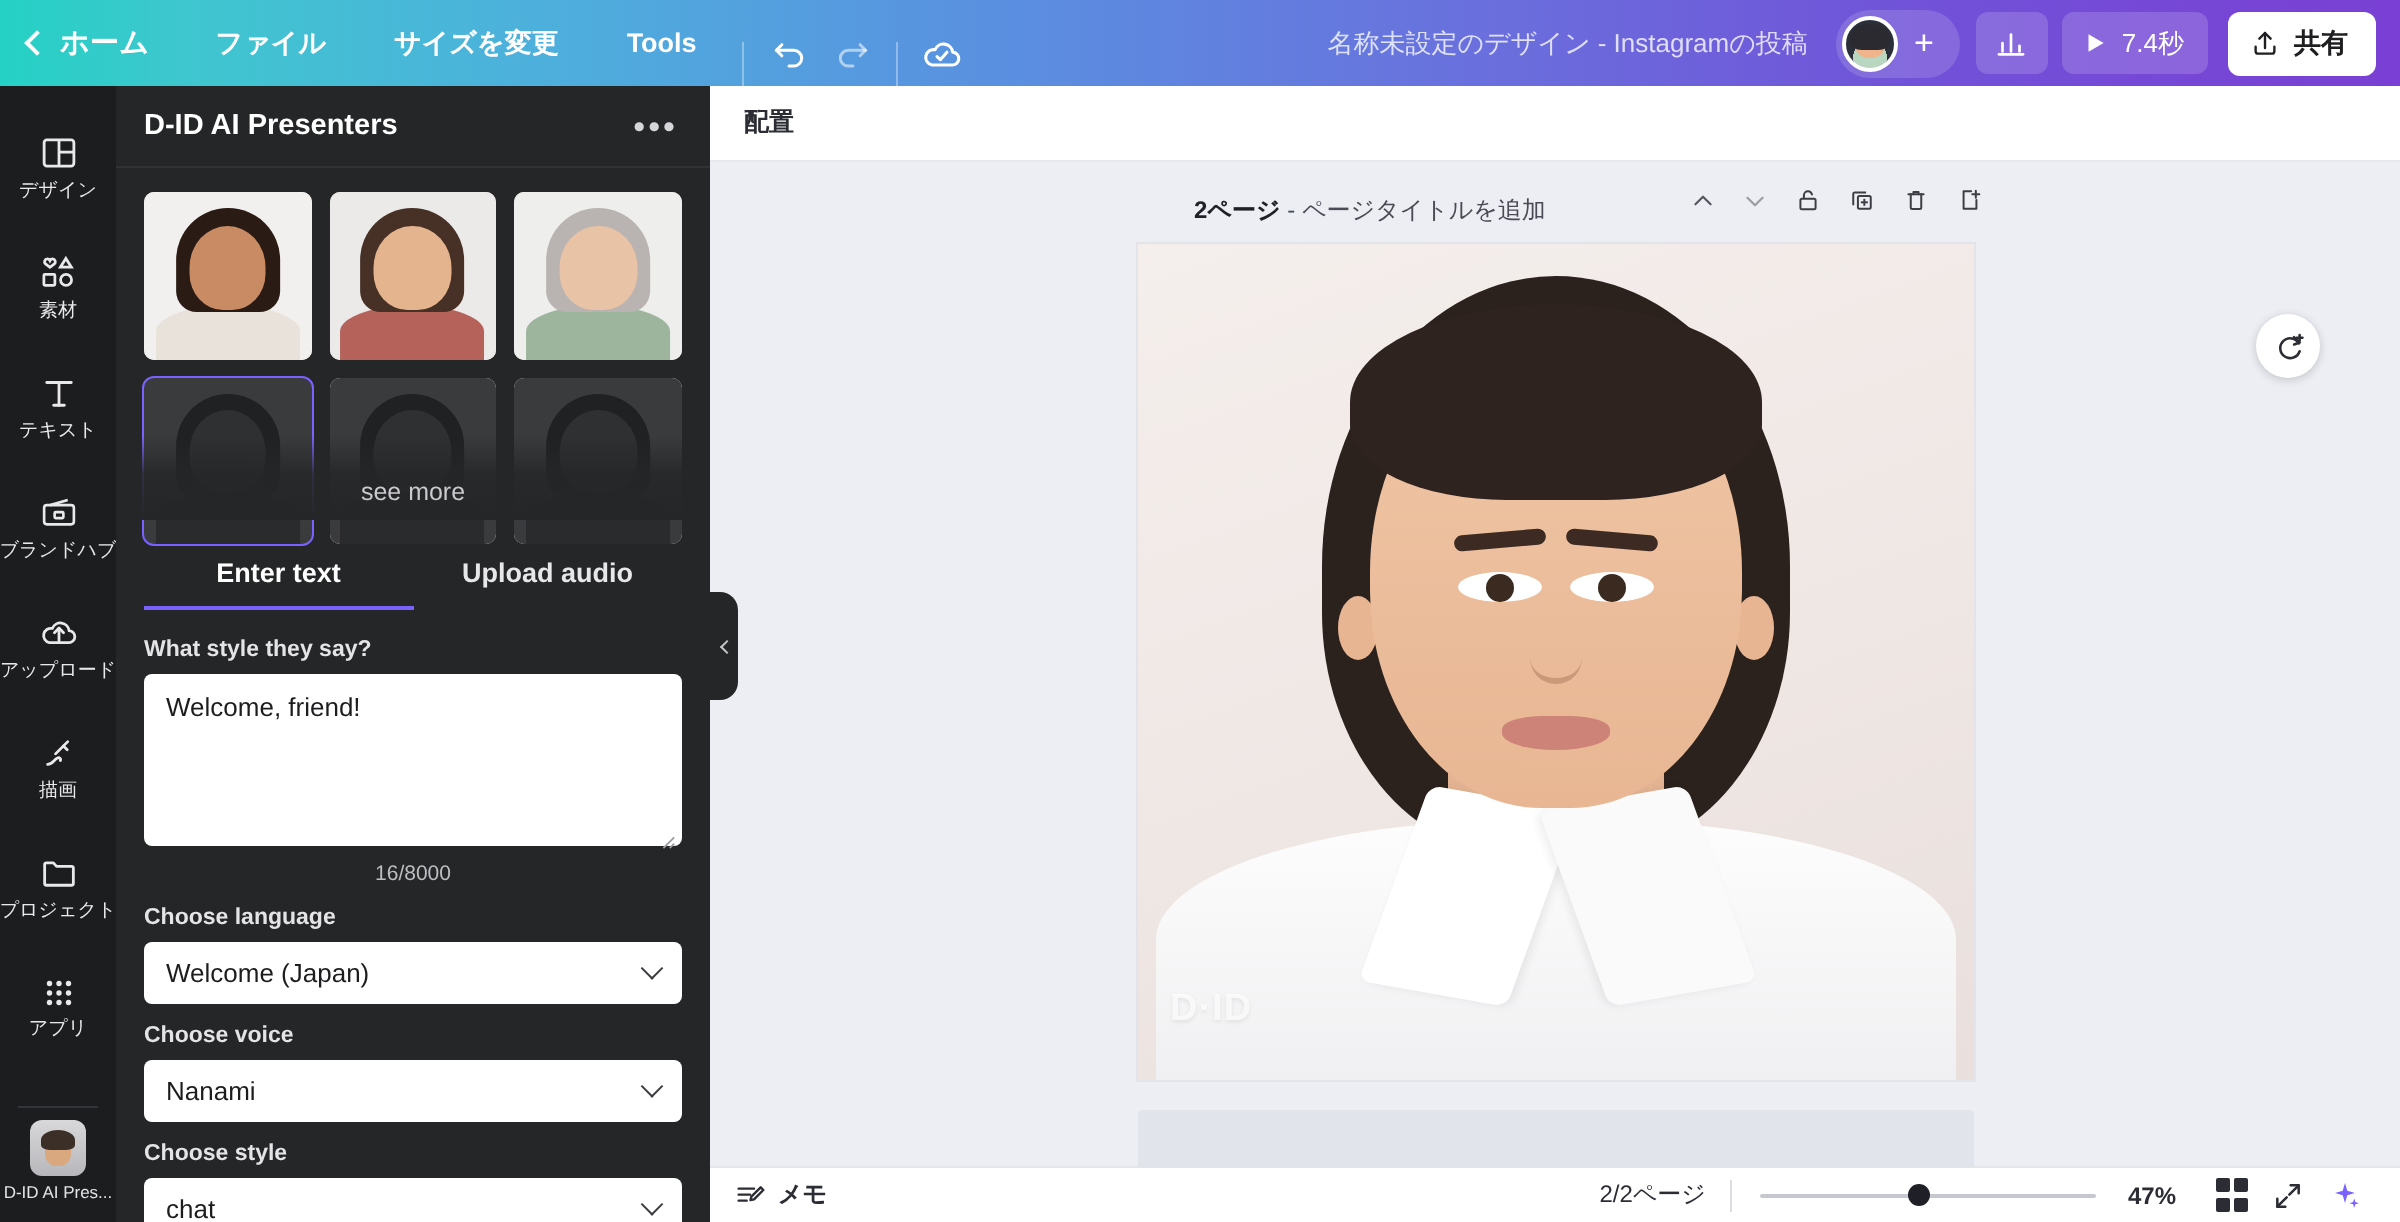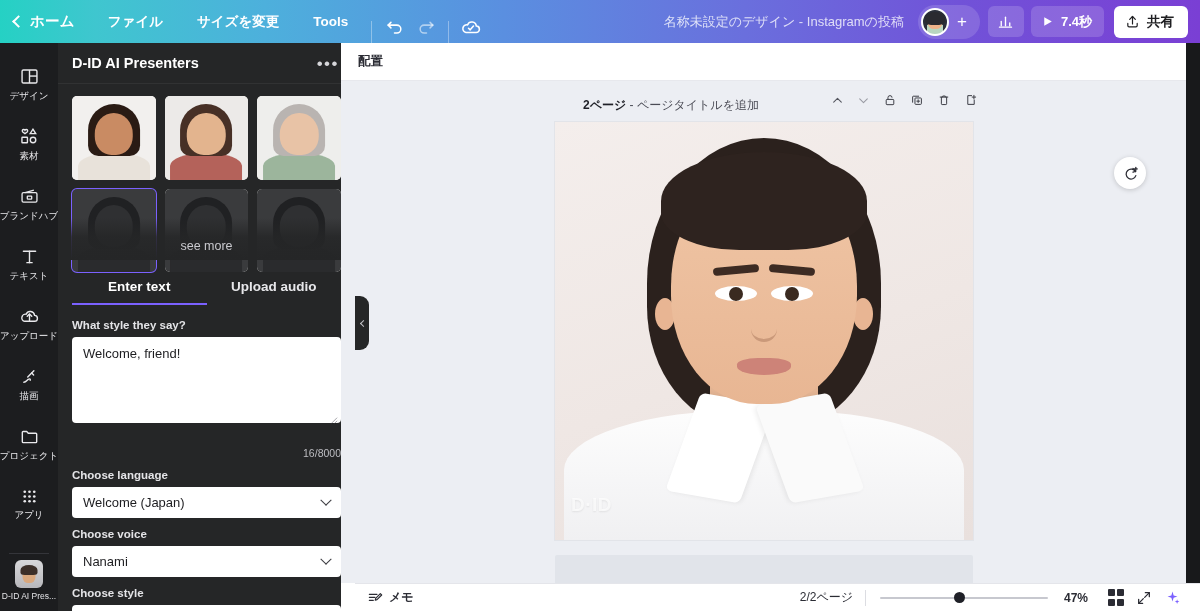--- a/index.html
+++ b/index.html
@@ -46,21 +46,21 @@
     content: ""; position: absolute; left: 50%; top: 22%; transform: translateX(-50%);
     width: 15px; height: 14px; border-radius: 50% 50% 45% 45%; background: #f0b38a;
   }
   .avatar::after {
     content: ""; position: absolute; left: 50%; top: 11%; transform: translateX(-50%);
     width: 20px; height: 13px; border-radius: 50% 50% 30% 30%; background: #2a2a30;
   }
   .plus-round { width: 26px; height: 26px; display: flex; align-items: center; justify-content: center; font-size: 17px; color: #fff; }
   .tb-pill { background: rgba(255,255,255,.16); border-radius: 6px; height: 31px; display: flex; align-items: center; cursor: pointer; }
   .tb-pill.stats { width: 36px; justify-content: center; margin-right: 7px; }
-  .tb-pill.play { padding: 0 12px 0 10px; gap: 7px; margin-right: 10px; font-size: 13px; font-weight: 700; text-align: right; }
+  .tb-pill.play { padding: 0 12px 0 10px; gap: 7px; margin-right: 10px; font-size: 13px; font-weight: 400; text-align: right; }
   .share-btn {
     background: #fff; color: #1f1f22; border-radius: 6px; height: 32px;
     display: flex; align-items: center; gap: 7px; padding: 0 14px 0 11px;
     font-size: 13.5px; font-weight: 700; margin-right: 12px; cursor: pointer;
   }
 
   
   .rail {
     position: absolute; top: 43px; left: 0; width: 58px; height: 568px;
     background: #1c1d1f; display: flex; flex-direction: column; align-items: center;
@@ -124,37 +124,37 @@
   .tab.active { border-bottom-color: #7b61ff; color: #fff; }
   .form { padding: 14px 14px 0 14px; }
   .field-label { font-size: 11.5px; font-weight: 700; color: #e4e4e7; margin-bottom: 6px; }
   .textarea {
     width: 100%; height: 86px; background: #fff; border-radius: 4px; border: none;
     padding: 9px 11px; font-size: 13px; color: #1d1d20; resize: none;
     font-family: "Liberation Sans", "DejaVu Sans", sans-serif; position: relative;
   }
   .ta-wrap { position: relative; }
   .ta-grip { position: absolute; right: 3px; bottom: 3px; width: 9px; height: 9px; pointer-events: none; }
-  .counter { text-align: right; font-size: 10.5px; color: #bdbdc2; margin-top: 20px; }
+  .counter { text-align: center; font-size: 10.5px; color: #bdbdc2; margin-top: 3px; }
   .field { margin-top: 10px; }
   .select {
     width: 100%; height: 31px; background: #fff; border-radius: 4px;
     display: flex; align-items: center; justify-content: space-between;
     padding: 0 11px; font-size: 13px; color: #1d1d20; cursor: pointer;
   }
   .chev-dn { width: 8px; height: 8px; border-right: 1.8px solid #3b3b40; border-bottom: 1.8px solid #3b3b40; transform: rotate(45deg) translate(-2px,-2px); }
   .collapse-handle {
     position: absolute; left: 355px; top: 296px; width: 14px; height: 54px;
     background: #252627; border-radius: 0 9px 9px 0; cursor: pointer;
     display: flex; align-items: center; justify-content: center; z-index: 6;
   }
   .handle-chev { width: 5px; height: 5px; border-left: 1.4px solid #c6c6cb; border-bottom: 1.4px solid #c6c6cb; transform: rotate(45deg); margin-left: 2px; }
 
   
-  .stage { position: absolute; top: 43px; left: 341px; width: 845px; height: 568px; background: #fff; }
+  .stage { position: absolute; top: 43px; left: 355px; width: 845px; height: 568px; background: #fff; }
   .stage-toolbar { height: 38px; background: #fff; display: flex; align-items: center; padding-left: 17px; border-bottom: 1px solid #e7e8ed; }
   .stage-toolbar .tool-txt { font-size: 12.5px; font-weight: 700; color: #2b2c34; cursor: pointer; }
   .canvas-area { position: absolute; top: 38px; left: 0; right: 0; bottom: 28px; background: #eceef3; overflow: hidden; }
   .page-head {
     position: absolute; top: 14px; left: 214px; right: 0; height: 20px;
     display: flex; align-items: center;
   }
   .page-label { font-size: 12px; color: #4a4b55; margin-left: 28px; }
   .page-label b { color: #1f2027; font-weight: 700; }
   .page-tools { position: absolute; right: 208px; top: 12px; display: flex; align-items: center; gap: 13px; }
@@ -300,34 +300,34 @@
     <div class="rail-item">
       <svg width="22" height="22" viewBox="0 0 24 24" fill="none" stroke="#e9e9ec" stroke-width="1.5">
         <path d="M5.2 7.6c-1.1-1.1-.4-2.7 1-2.7.8 0 1.2.5 1.4.9.2-.4.6-.9 1.4-.9 1.4 0 2.1 1.6 1 2.7L7.6 9.4z"></path>
         <polygon points="16.3,4.6 19.3,9.4 13.3,9.4"></polygon>
         <rect x="4.3" y="13.3" width="6" height="6" rx=".6"></rect>
         <circle cx="16.4" cy="16.3" r="3"></circle>
       </svg>
       <span class="lbl">素材</span>
     </div>
     <div class="rail-item">
+      <svg width="21" height="21" viewBox="0 0 24 24" fill="none" stroke="#e9e9ec" stroke-width="1.6" stroke-linecap="round">
+        <line x1="5" y1="6" x2="19" y2="6"></line>
+          <line x1="12" y1="6" x2="12" y2="19"></line>
+          <line x1="9" y1="19" x2="15" y2="19"></line>
+      </svg>
+      <span class="lbl">テキスト</span>
+    </div>
+    <div class="rail-item">
       <svg width="21" height="21" viewBox="0 0 24 24" fill="none" stroke="#e9e9ec" stroke-width="1.5">
         <rect x="3.5" y="7.5" width="17" height="11" rx="1.6"></rect>
           <path d="M7 7.5 17 4.6"></path>
           <rect x="9.5" y="11.5" width="5" height="3.4" rx=".6"></rect>
       </svg>
       <span class="lbl">ブランドハブ</span>
-    </div>
-    <div class="rail-item">
-      <svg width="21" height="21" viewBox="0 0 24 24" fill="none" stroke="#e9e9ec" stroke-width="1.6" stroke-linecap="round">
-        <line x1="5" y1="6" x2="19" y2="6"></line>
-          <line x1="12" y1="6" x2="12" y2="19"></line>
-          <line x1="9" y1="19" x2="15" y2="19"></line>
-      </svg>
-      <span class="lbl">テキスト</span>
     </div>
     <div class="rail-item">
       <svg width="21" height="21" viewBox="0 0 24 24" fill="none" stroke="#e9e9ec" stroke-width="1.6" stroke-linecap="round" stroke-linejoin="round">
         <path d="M6.5 17.5h11a3.4 3.4 0 0 0 .3-6.8 5 5 0 0 0-9.6-1.3 3.9 3.9 0 0 0-1.7 8.1z"></path>
         <path d="M12 16.5V9.5"></path>
           <polyline points="9.4,11.8 12,9.2 14.6,11.8"></polyline>
       </svg>
       <span class="lbl">アップロード</span>
     </div>
     <div class="rail-item">

